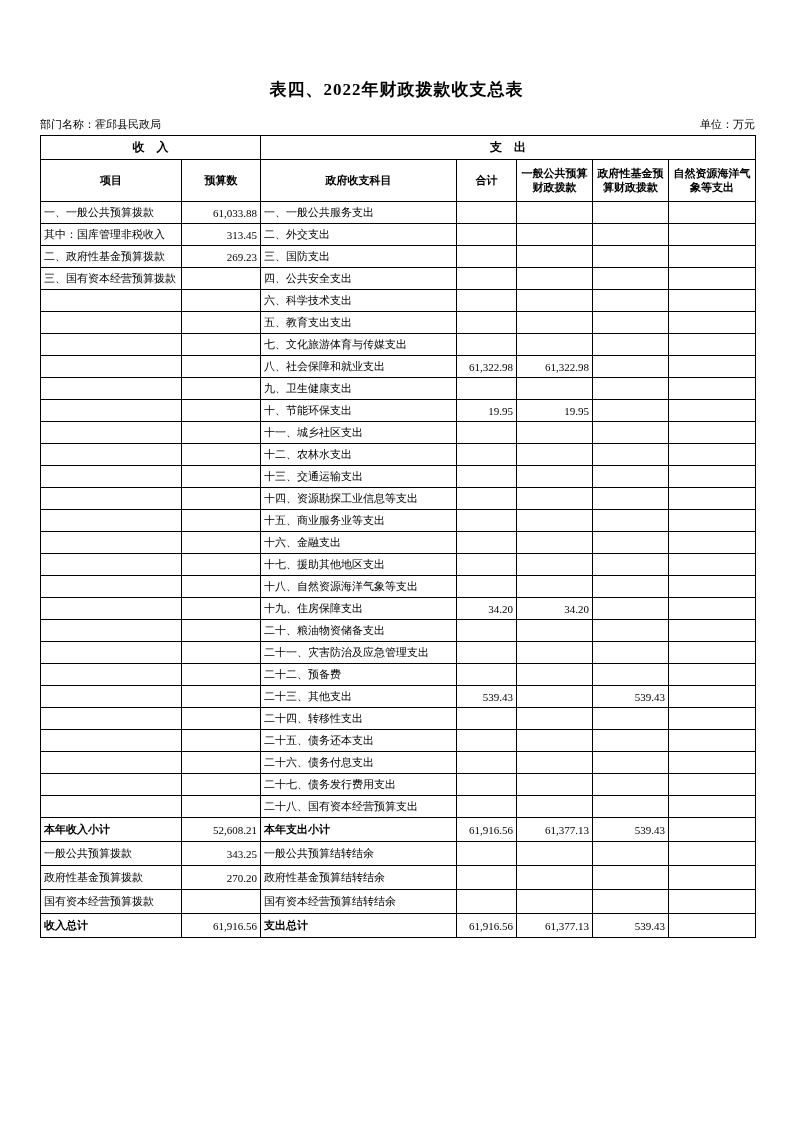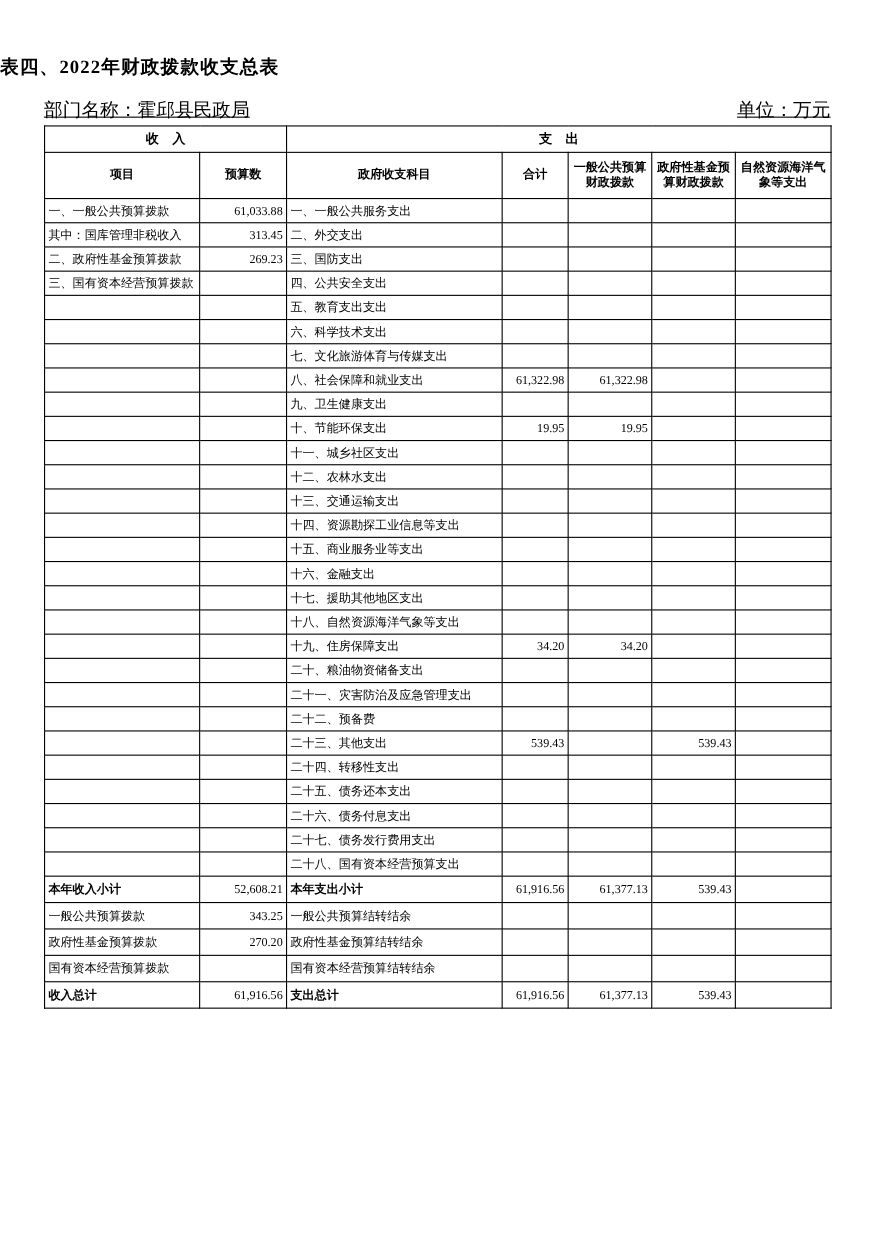--- a/index.html
+++ b/index.html
@@ -7,32 +7,32 @@
   body { font-family: "Liberation Serif", "DejaVu Serif", serif; color: #000; }
   .page {
     position: relative;
     width: 793px;
     height: 1122px;
     margin: 0 auto;
     background: #ffffff;
     overflow: hidden;
   }
   .title {
-    padding-top: 49px;
+    padding-top: 78px;
+    text-align: center;
     font-size: 17px;
     font-weight: bold;
     letter-spacing: 1px;
   }
   .meta-row {
     display: flex;
     justify-content: space-between;
     align-items: center;
     margin: 16px 38px 3px 40px;
-    font-size: 17px;
-    text-decoration: underline;
+    font-size: 11px;
   }
   table.budget-table {
     border-collapse: collapse;
     table-layout: fixed;
     width: 715px;
     margin-left: 40px;
     font-size: 11px;
     padding-left: 19px;
   }
   table.budget-table th,
@@ -119,30 +119,30 @@
           <td class="c-num"></td>
           <td class="c-subject">四、公共安全支出</td>
           <td class="c-num"></td>
           <td class="c-num"></td>
           <td class="c-num"></td>
           <td class="c-num"></td>
         </tr>
         <tr class="data-row">
           <td class="c-item"></td>
           <td class="c-num"></td>
+          <td class="c-subject">六、科学技术支出</td>
+          <td class="c-num"></td>
+          <td class="c-num"></td>
+          <td class="c-num"></td>
+          <td class="c-num"></td>
+        </tr>
+        <tr class="data-row">
+          <td class="c-item"></td>
+          <td class="c-num"></td>
           <td class="c-subject">五、教育支出支出</td>
-          <td class="c-num"></td>
-          <td class="c-num"></td>
-          <td class="c-num"></td>
-          <td class="c-num"></td>
-        </tr>
-        <tr class="data-row">
-          <td class="c-item"></td>
-          <td class="c-num"></td>
-          <td class="c-subject">六、科学技术支出</td>
           <td class="c-num"></td>
           <td class="c-num"></td>
           <td class="c-num"></td>
           <td class="c-num"></td>
         </tr>
         <tr class="data-row">
           <td class="c-item"></td>
           <td class="c-num"></td>
           <td class="c-subject">七、文化旅游体育与传媒支出</td>
           <td class="c-num"></td>

